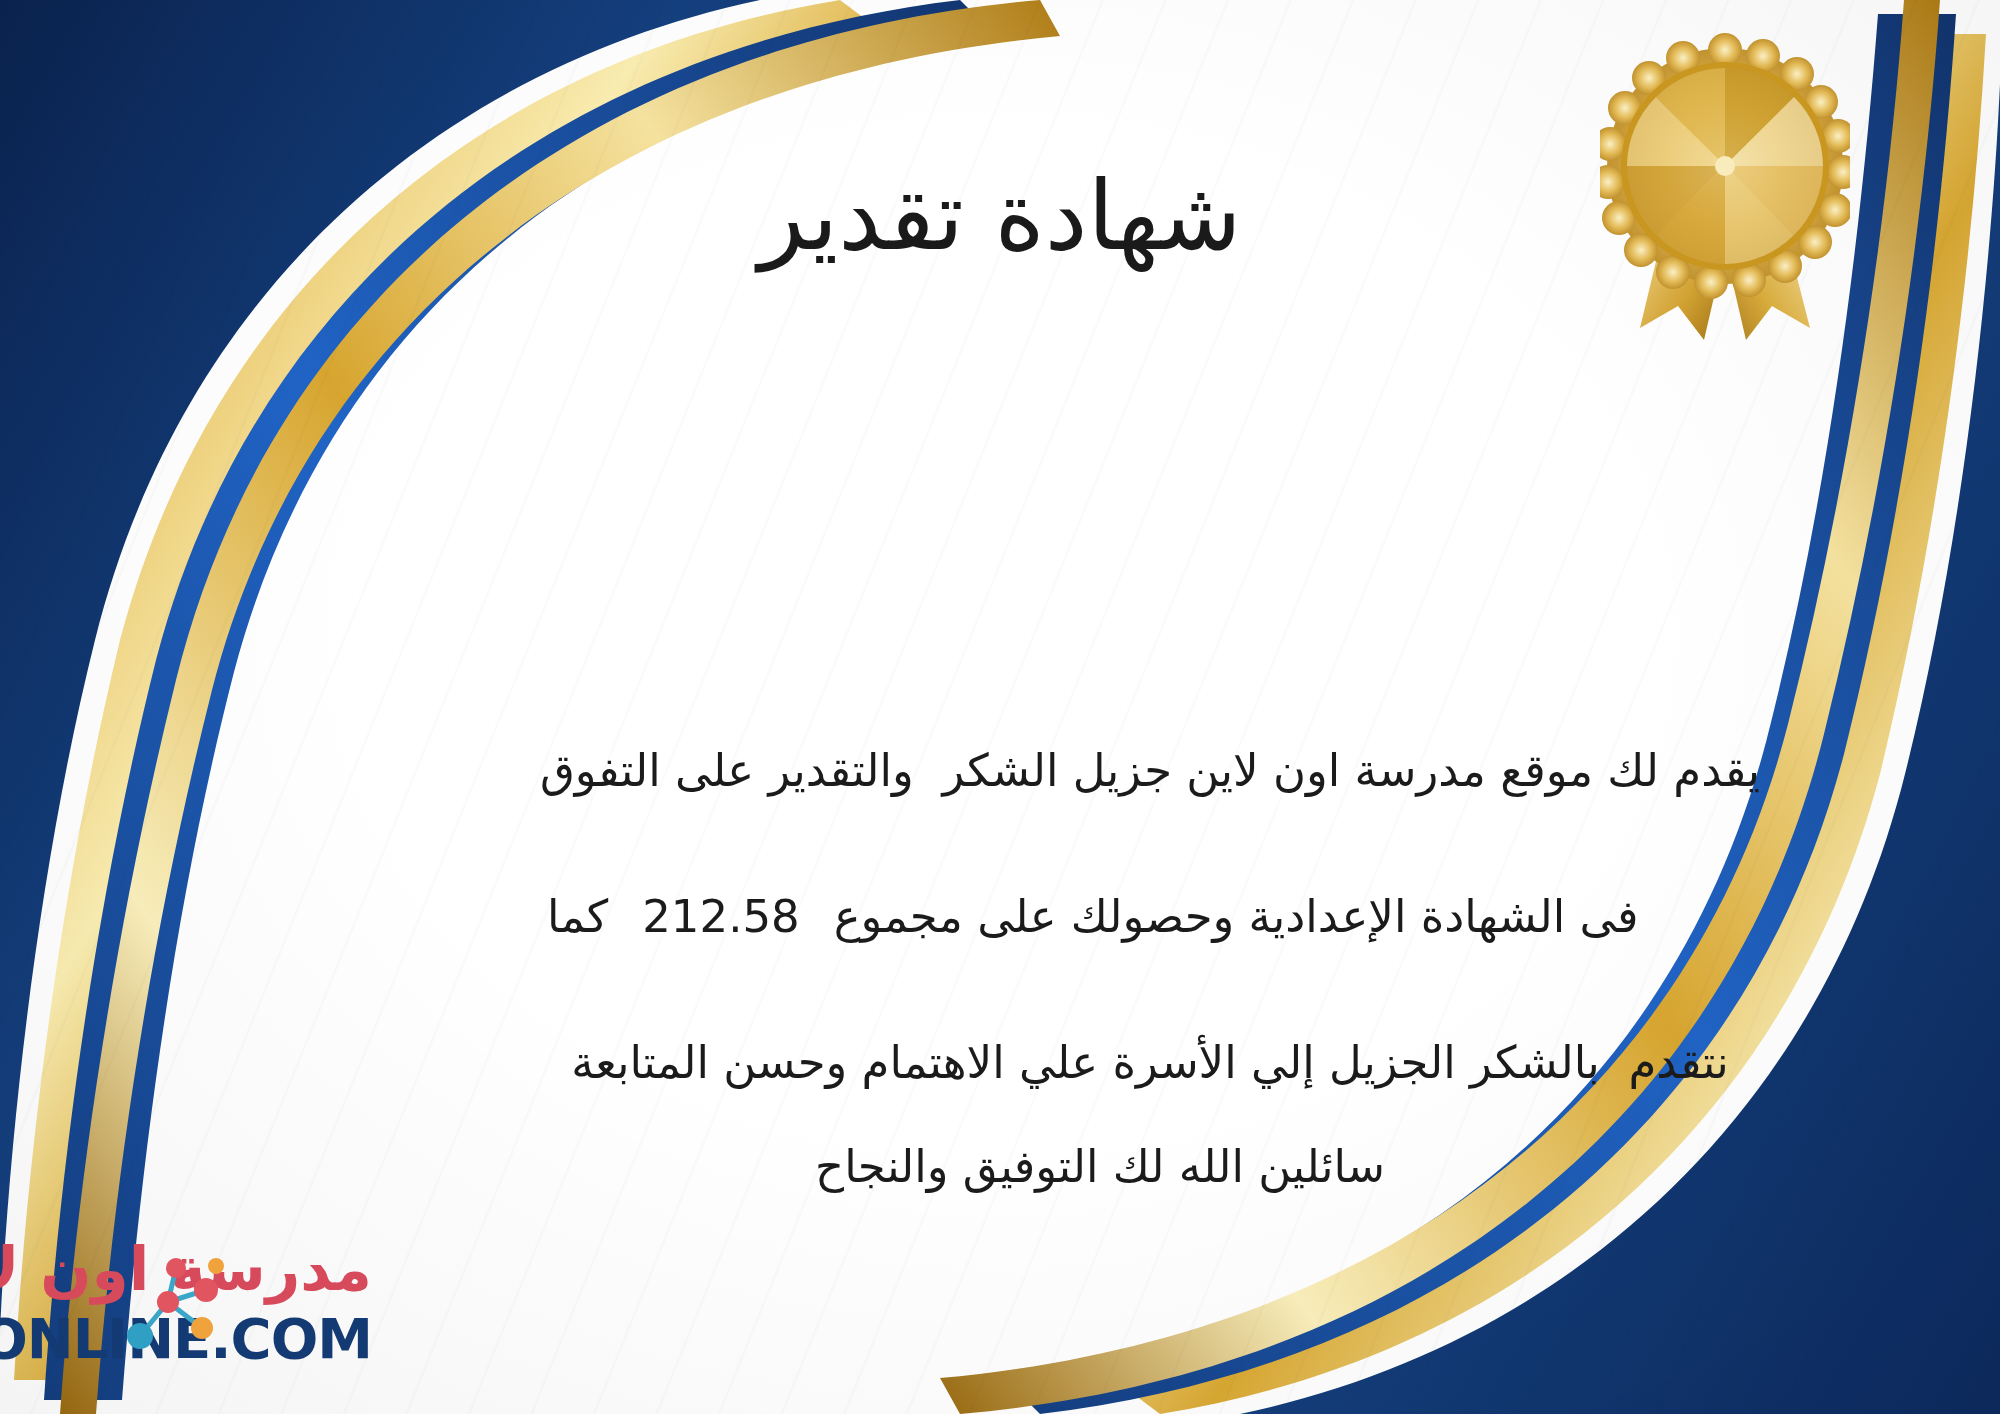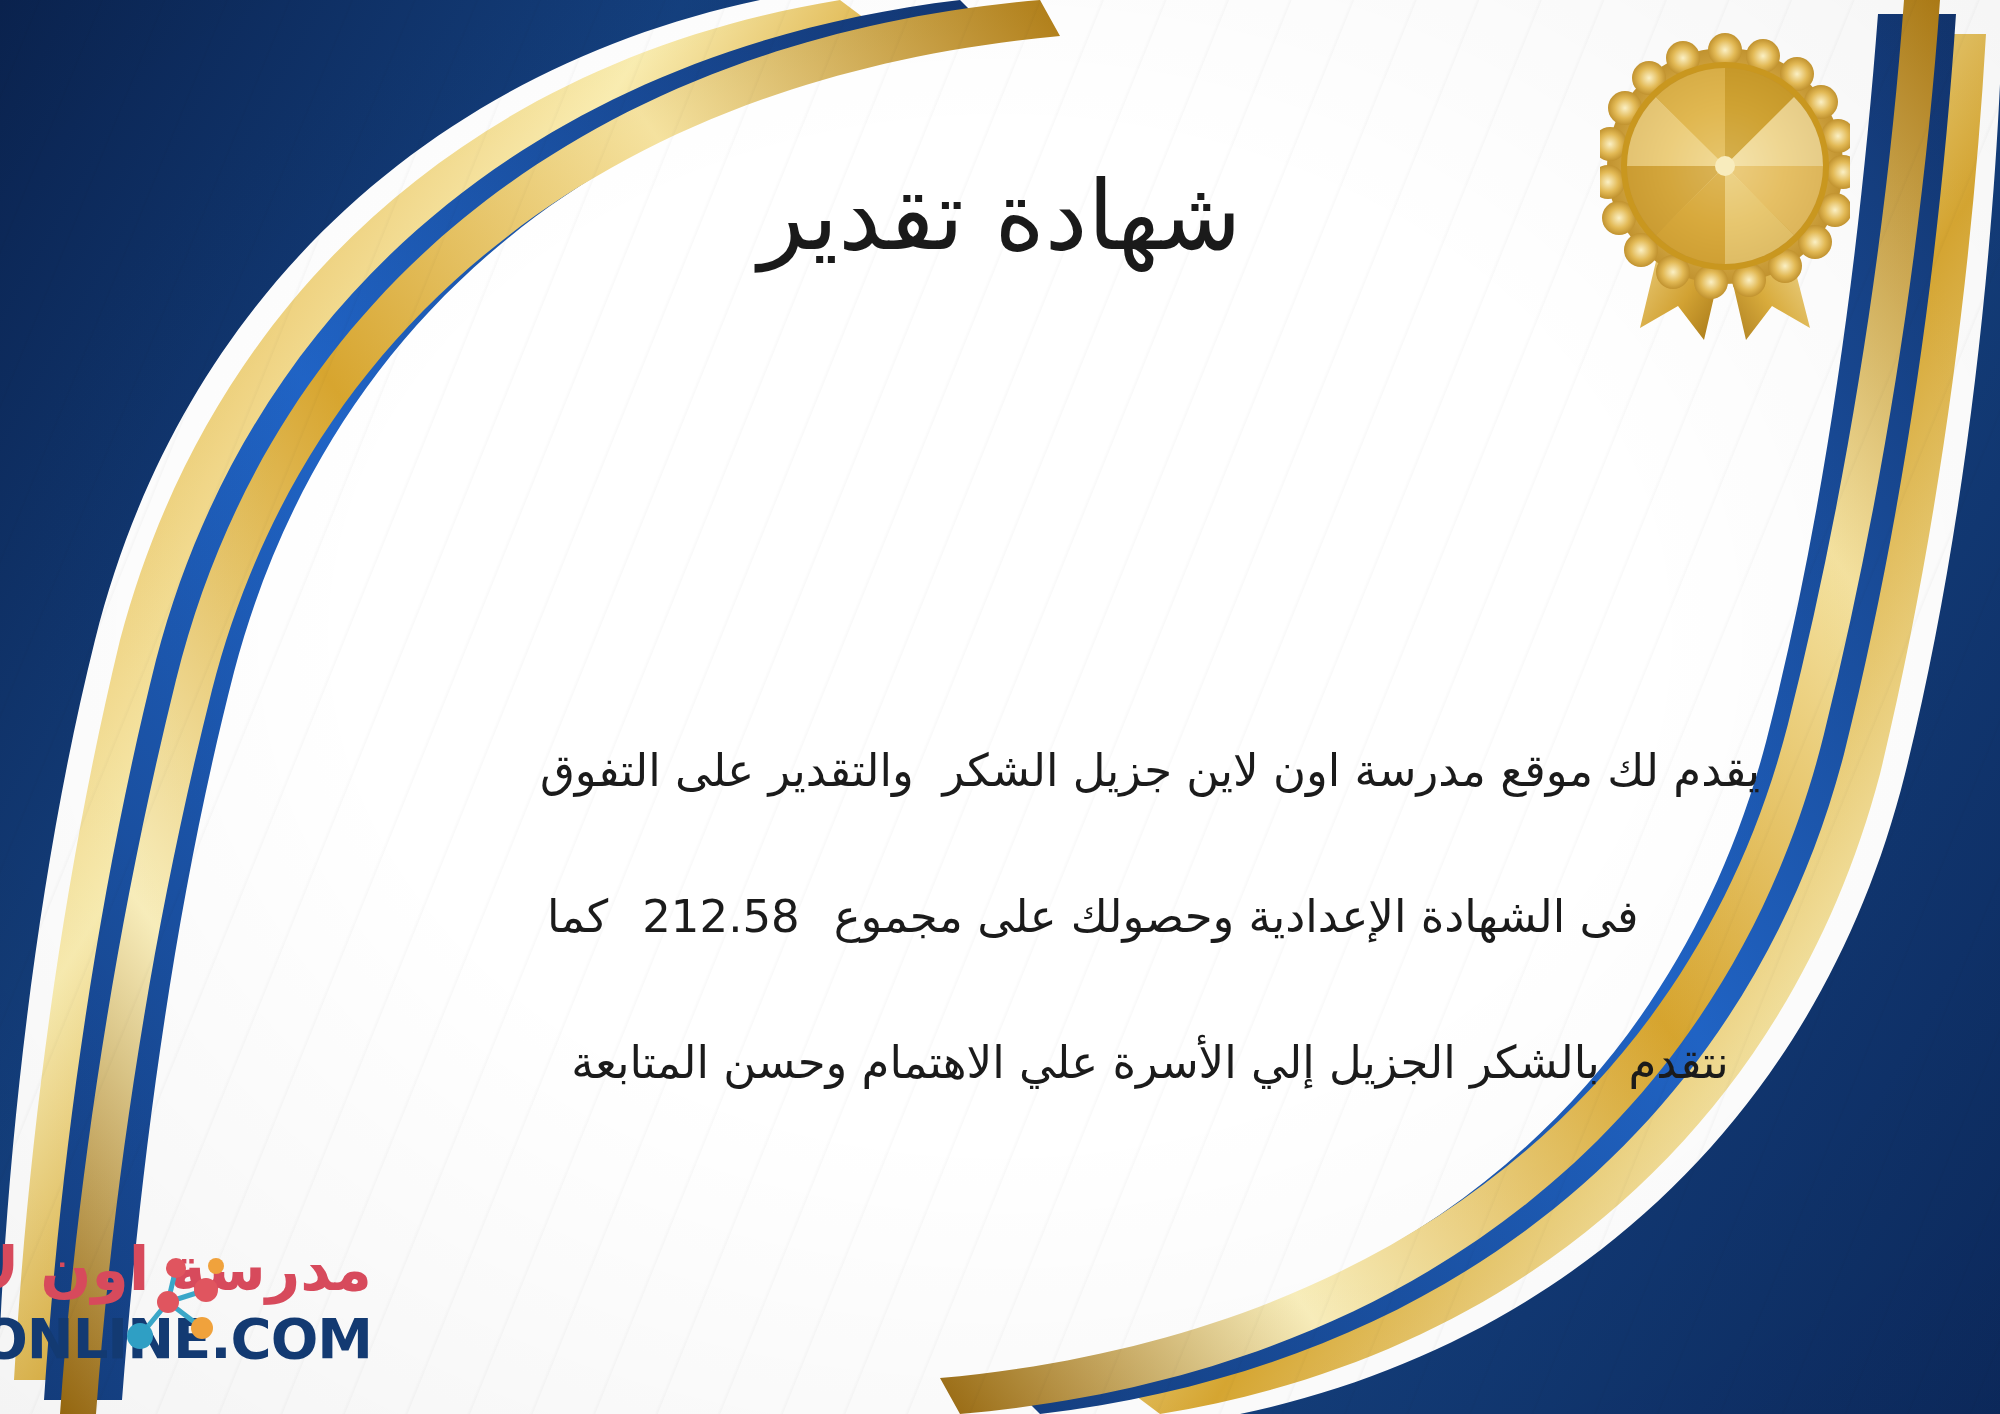--- a/index.html
+++ b/index.html
@@ -306,20 +306,21 @@
 
 
     <div class="body-block">
       <div class="body-line">يقدم لك موقع مدرسة اون لاين جزيل الشكر  والتقدير على التفوق</div>
       <div class="body-line">
         <span>فى الشهادة الإعدادية وحصولك على مجموع</span><span class="score">212.58</span><span>كما</span>
       </div>
       <div class="body-line">نتقدم  بالشكر الجزيل إلي الأسرة علي الاهتمام وحسن المتابعة</div>
     </div>
 
+    <div class="closing-line">سائلين الله لك التوفيق  والنجاح</div>
 
     <div class="logo">
       <div class="logo-ar">مدرسة اون لاين</div>
       <div class="logo-en">MADRSA-ONLINE.COM</div>
       <svg class="logo-mark" viewBox="0 0 130 120">
         <g stroke="#3aa7c8" stroke-width="5" fill="none">
           <path d="M30,86 L58,52 L96,40"></path>
           <path d="M58,52 L92,78"></path>
           <path d="M58,52 L66,18"></path>
         </g>

